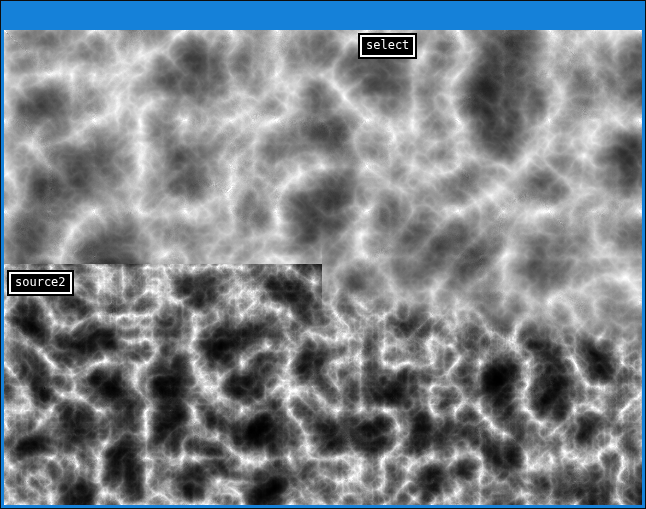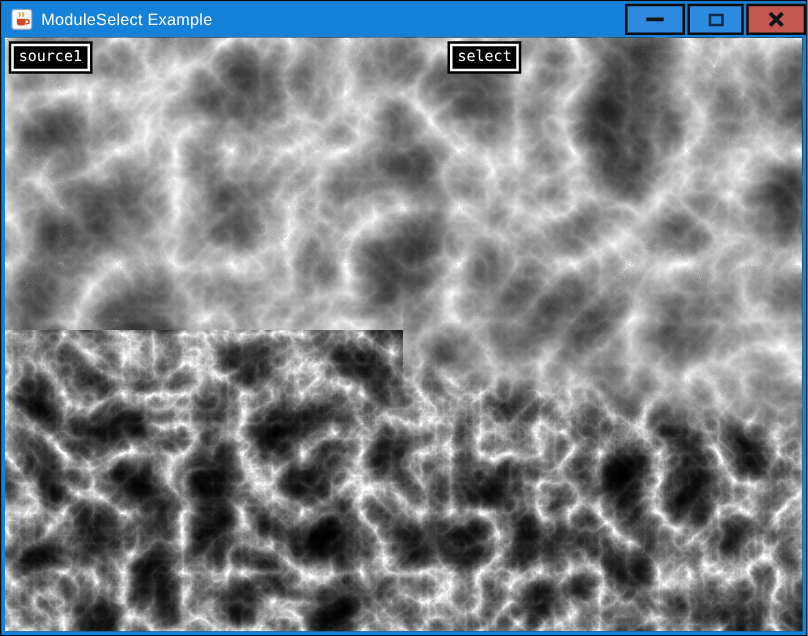--- a/index.html
+++ b/index.html
@@ -62,46 +62,20 @@
   }
   .tag.t1 { left:5px;   top:5px;   }
   .tag.t2 { left:324px; top:5px;margin-left:32px;   }
   .tag.t3 { left:5px;   top:242px; }
 </style>
 </head>
 <body>
 
 <div class="window">
 
-  <div class="titlebar">
-    <span class="appicon">
-      <svg width="17" height="17" viewBox="0 0 17 17">
-        <rect x="0.5" y="0.5" width="16" height="16" rx="2.5" fill="#f5f7fa" stroke="#9aa7b8" stroke-width="1"></rect>
-        <path d="M4.5 8 h7 v3.2 a2.2 2.2 0 0 1 -2.2 2.2 h-2.6 a2.2 2.2 0 0 1 -2.2 -2.2 z" fill="#cf4a20"></path>
-        <path d="M11.5 8.8 h1.2 a1.6 1.6 0 0 1 0 3.2 h-1" fill="none" stroke="#cf4a20" stroke-width="1.2"></path>
-        <path d="M6.5 3.2 q1.2 1.2 0 2.8 M9.3 3.2 q1.2 1.2 0 2.8" fill="none" stroke="#e8963c" stroke-width="1.2" stroke-linecap="round"></path>
-      </svg>
-    </span>
-    <span class="title">ModuleSelect Example</span>
-
-    <div class="controls">
-      <div class="btn min">
-        <div class="glyph-min"></div>
-      </div>
-      <div class="btn max">
-        <div class="glyph-max"></div>
-      </div>
-      <div class="btn close">
-        <div class="glyph-x">
-            <i></i>
-            <i></i>
-          </div>
-      </div>
-    </div>
-  </div>
 
   <div class="client">
     <svg class="tex" viewBox="0 0 638 475" width="638" height="475" preserveAspectRatio="none">
       <defs>
         <filter id="texSmooth" x="0" y="0" width="100%" height="100%" color-interpolation-filters="sRGB">
           <feTurbulence type="turbulence" baseFrequency="0.011" numOctaves="5" seed="7"></feTurbulence>
           <feColorMatrix type="matrix" values="1 0 0 0 0  1 0 0 0 0  1 0 0 0 0  0 0 0 0 1"></feColorMatrix>
           <feComponentTransfer>
             <feFuncR type="table" tableValues="1 0"></feFuncR>
             <feFuncG type="table" tableValues="1 0"></feFuncG>
@@ -140,17 +114,17 @@
           <rect x="0" y="0" width="638" height="475" fill="url(#selFade)"></rect>
         </mask>
       </defs>
 
       <rect x="0" y="0" width="638" height="475" filter="url(#texRidged)"></rect>
       <rect x="0" y="0" width="638" height="475" filter="url(#texSmooth)" mask="url(#mFade)"></rect>
       <rect x="0" y="0" width="318" height="234" filter="url(#texSmooth)"></rect>
       <rect x="0" y="234" width="318" height="241" filter="url(#texRidged)"></rect>
     </svg>
 
-    <div class="tag t1">source1</div>
     <div class="tag t2">select</div>
+    <div class="tag t3">source2</div>
   </div>
 
 </div>
 
 </body></html>

